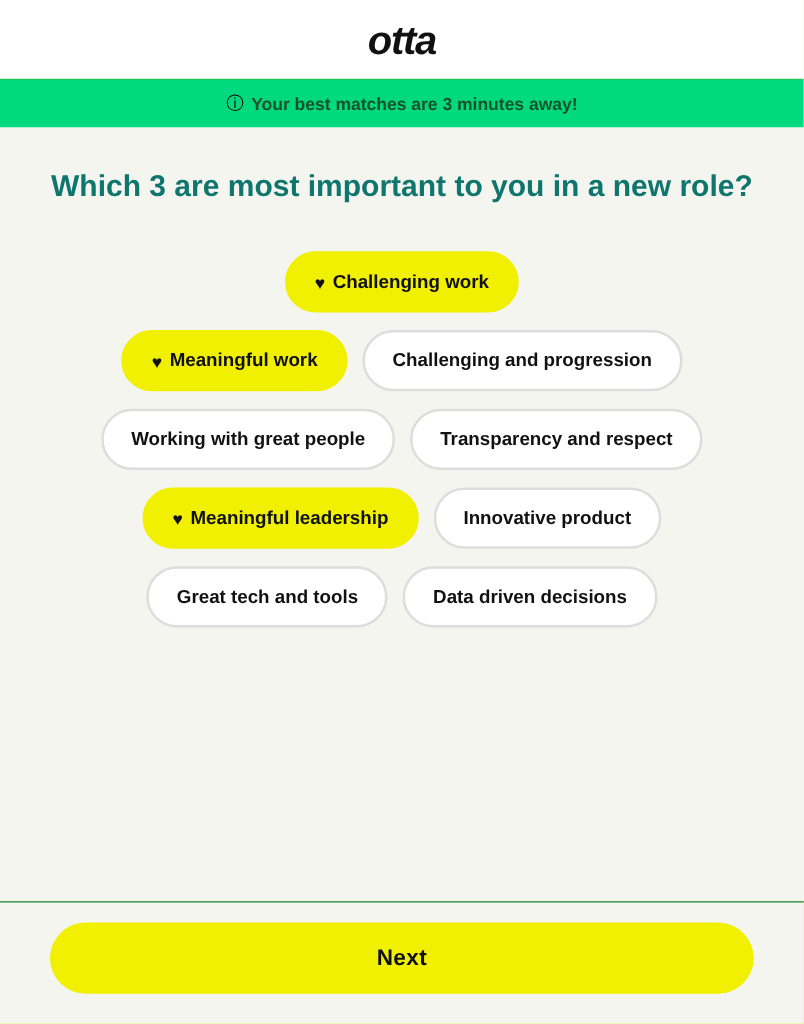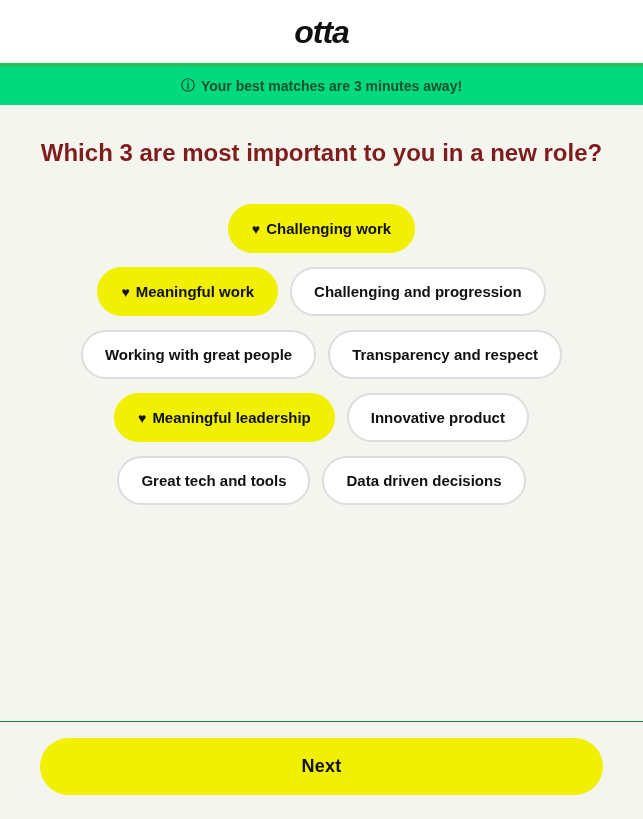--- a/index.html
+++ b/index.html
@@ -12,21 +12,21 @@
       overflow-x: hidden;
     }
 
     
     .header {
       background: #fff;
       display: flex;
       justify-content: center;
       align-items: center;
       padding: 14px 0 12px;
-      border-bottom: 4px solid #22c55e;
+      border-bottom: 1px solid #22c55e;
     }
     .logo {
       font-size: 32px;
       font-weight: 900;
       letter-spacing: -1px;
       color: #111;
       font-style: italic;
     }
 
     
@@ -50,21 +50,21 @@
     
     .main {
       padding: 32px 40px 120px;
       background: #f5f5f0;
       min-height: calc(819px - 120px);
     }
 
     .question {
       font-size: 24px;
       font-weight: 900;
-      color: #7f1d1d;
+      color: #0f766e;
       text-align: center;
       line-height: 1.3;
       margin-bottom: 36px;
     }
 
     
     .pills-container {
       display: flex;
       flex-direction: column;
       align-items: center;

